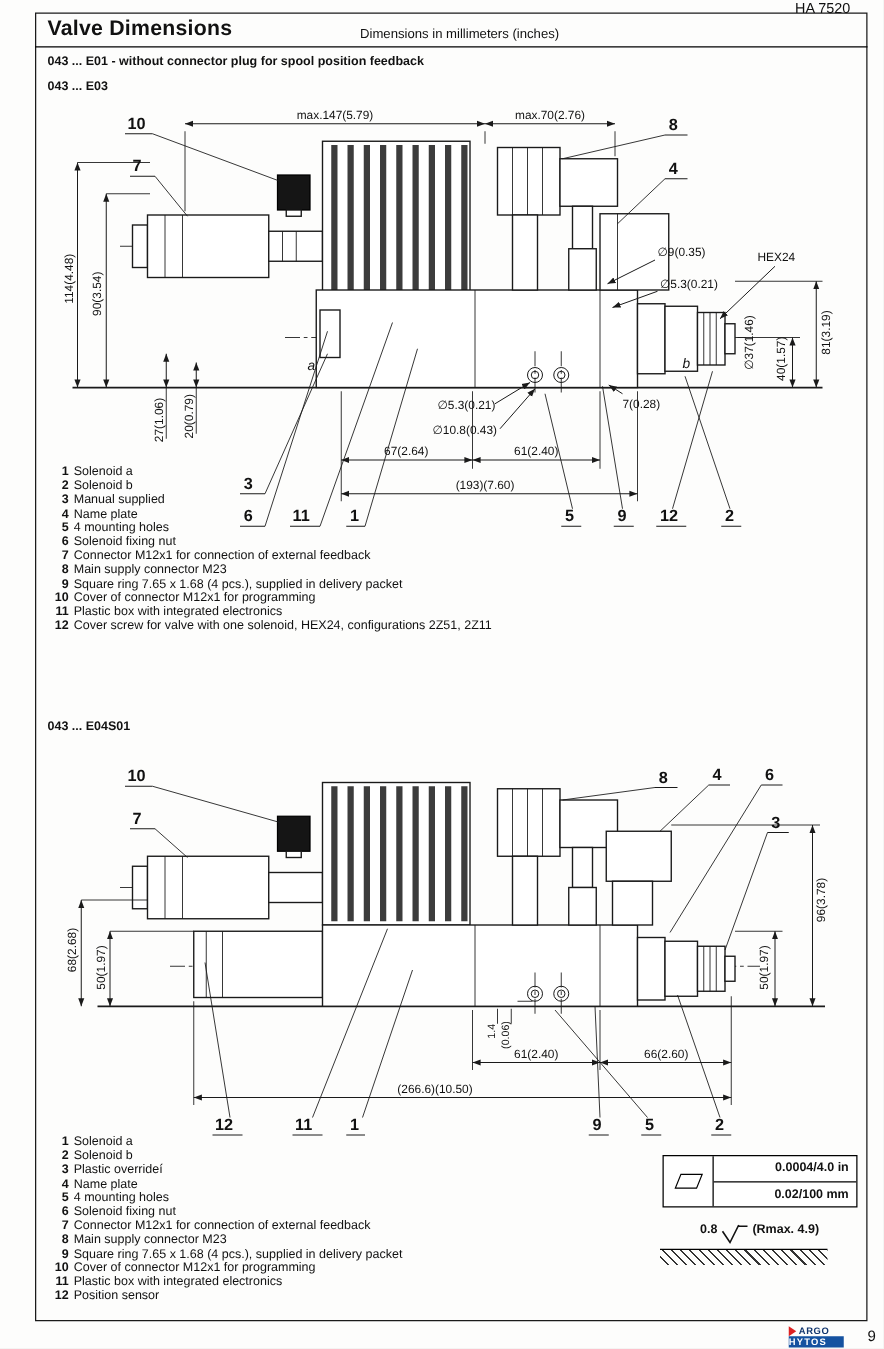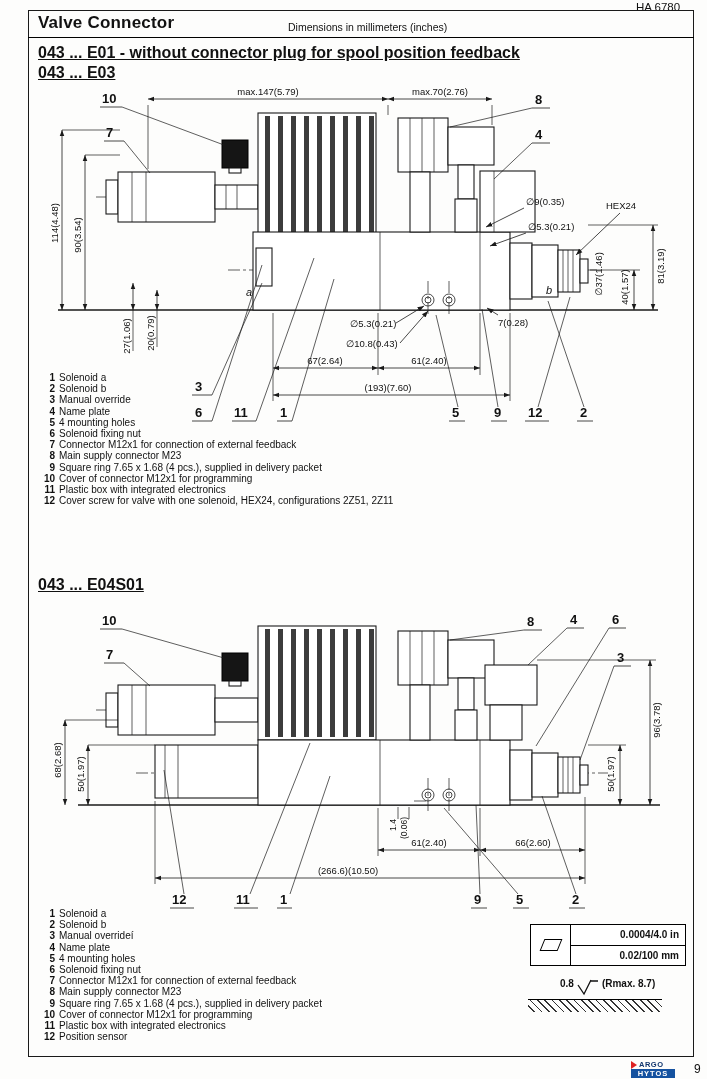--- a/index.html
+++ b/index.html
@@ -5,21 +5,21 @@
   * { margin:0; padding:0; box-sizing:border-box; }
   html,body { background:#e8e8e8; }
   body { font-family:"Liberation Sans", sans-serif; color:#111; }
   .page { position:relative; width:707px; height:1079px; background:#fdfdfc; overflow:hidden; }
   .abs { position:absolute; }
   .doc-code { left:636px; top:1px; font-size:11.5px; }
   .border-frame { left:28px; top:10px; width:666px; height:1047px; border:1.6px solid #1a1a1a; }
   .header-rule { left:28px; top:37px; width:666px; border-top:1.3px solid #000; }
   .title { left:38px; top:13px; font-size:17px; font-weight:bold; letter-spacing:.2px; }
   .subtitle { left:240px; top:21px; font-size:10.5px;margin-left:48px; }
-  .sec-head { font-size:16px; font-weight:bold;text-decoration:underline; }
+  .sec-head { font-size:10px; font-weight:bold; }
   .legend { font-size:10px; line-height:11.2px; }
   .lrow { display:flex; }
   .lnum { width:17px; text-align:right; font-weight:bold; margin-right:4px; flex:none; }
   svg text { font-family:"Liberation Sans", sans-serif; fill:#111; }
   .dimlbl { font-size:9.5px; }
   .dimsm  { font-size:8.5px; }
   .callout { font-size:13px; font-weight:bold; }
   .ab { font-size:11px; font-style:italic; }
   .thin { stroke:#1a1a1a; stroke-width:.7; fill:none; }
   .dim { stroke:#1a1a1a; stroke-width:.8; fill:none; }
@@ -36,31 +36,31 @@
   .sf-row:first-child { border-bottom:1.1px solid #000; }
   .sf-rough { left:536px; top:978px; display:flex; align-items:flex-start; gap:3px; font-size:10px; font-weight:bold;margin-left:24px; }
   .sf-hatch { left:528px; top:999px; width:134px; height:13px; border-top:1.8px solid #000;
               background:repeating-linear-gradient(45deg, transparent 0 4px, #333 4px 5.2px); }
   .sf-caption { left:528px; top:1016px; width:160px; font-size:10.5px; line-height:13.5px; }
   
   .logo { left:631px; top:1060px; width:44px; }
   .logo-top { display:flex; align-items:center; gap:2px; }
   .logo-arrow { width:0; height:0; border-top:4px solid transparent; border-bottom:4px solid transparent; border-left:6px solid #d22; }
   .logo-argo { font-size:7.5px; font-weight:bold; color:#12366e; letter-spacing:.5px; }
-  .logo-hytos { background:#1552a0; color:#fff; font-size:7.5px; font-weight:bold; text-align:center; letter-spacing:1px; padding:0 0; }
+  .logo-hytos { background:#1552a0; color:#fff; font-size:7.5px; font-weight:bold; letter-spacing:1px; padding:0 0; }
   .page-num { left:694px; top:1062px; font-size:12px; }
 </style>
 </head>
 <body>
 
 <div class="page">
 
-  <div class="abs doc-code">HA 6780</div>
+  <div class="abs doc-code">HA 7520</div>
   <div class="abs border-frame"></div>
-  <div class="abs title">Valve Connector</div>
+  <div class="abs title">Valve Dimensions</div>
   <div class="abs subtitle">Dimensions in millimeters (inches)</div>
   <div class="abs header-rule"></div>
 
   <div class="abs sec-head" style="left:38px; top:44px;">043 ... E01 - without connector plug for spool position feedback</div>
   <div class="abs sec-head" style="left:38px; top:64px;">043 ... E03</div>
 
   <svg class="abs" style="left:28px; top:83px;" width="660" height="345" viewBox="0 0 660 345">
     <defs>
       <marker id="arrA" viewBox="0 0 10 10" refX="9" refY="5" markerWidth="9" markerHeight="9" orient="auto-start-reverse">
         <path d="M0,1.6 L9,5 L0,8.4 z" fill="#1a1a1a"></path>
@@ -233,21 +233,21 @@
     <div class="lrow">
         <span class="lnum">1</span>
         <span>Solenoid a</span>
       </div>
     <div class="lrow">
         <span class="lnum">2</span>
         <span>Solenoid b</span>
       </div>
     <div class="lrow">
         <span class="lnum">3</span>
-        <span>Manual override</span>
+        <span>Manual supplied</span>
       </div>
     <div class="lrow">
         <span class="lnum">4</span>
         <span>Name plate</span>
       </div>
     <div class="lrow">
         <span class="lnum">5</span>
         <span>4 mounting holes</span>
       </div>
     <div class="lrow">
@@ -428,21 +428,21 @@
     <div class="lrow">
         <span class="lnum">1</span>
         <span>Solenoid a</span>
       </div>
     <div class="lrow">
         <span class="lnum">2</span>
         <span>Solenoid b</span>
       </div>
     <div class="lrow">
         <span class="lnum">3</span>
-        <span>Manual overrideí</span>
+        <span>Plastic overrideí</span>
       </div>
     <div class="lrow">
         <span class="lnum">4</span>
         <span>Name plate</span>
       </div>
     <div class="lrow">
         <span class="lnum">5</span>
         <span>4 mounting holes</span>
       </div>
     <div class="lrow">
@@ -482,21 +482,21 @@
     <div class="sf-text-cell">
       <div class="sf-row">0.0004/4.0 in</div>
       <div class="sf-row">0.02/100 mm</div>
     </div>
   </div>
   <div class="abs sf-rough">
     <span>0.8</span>
     <svg width="22" height="18" viewBox="0 0 22 18">
       <path d="M1,7 L7,16 L14,2 M13,3 L21,3" stroke="#111" stroke-width="1.3" fill="none"></path>
     </svg>
-    <span>(Rmax. 8.7)</span>
+    <span>(Rmax. 4.9)</span>
   </div>
   <div class="abs sf-hatch"></div>
 
   <div class="abs logo">
     <div class="logo-top">
       <span class="logo-arrow"></span>
       <span class="logo-argo">ARGO</span>
     </div>
     <div class="logo-hytos">HYTOS</div>
   </div>

